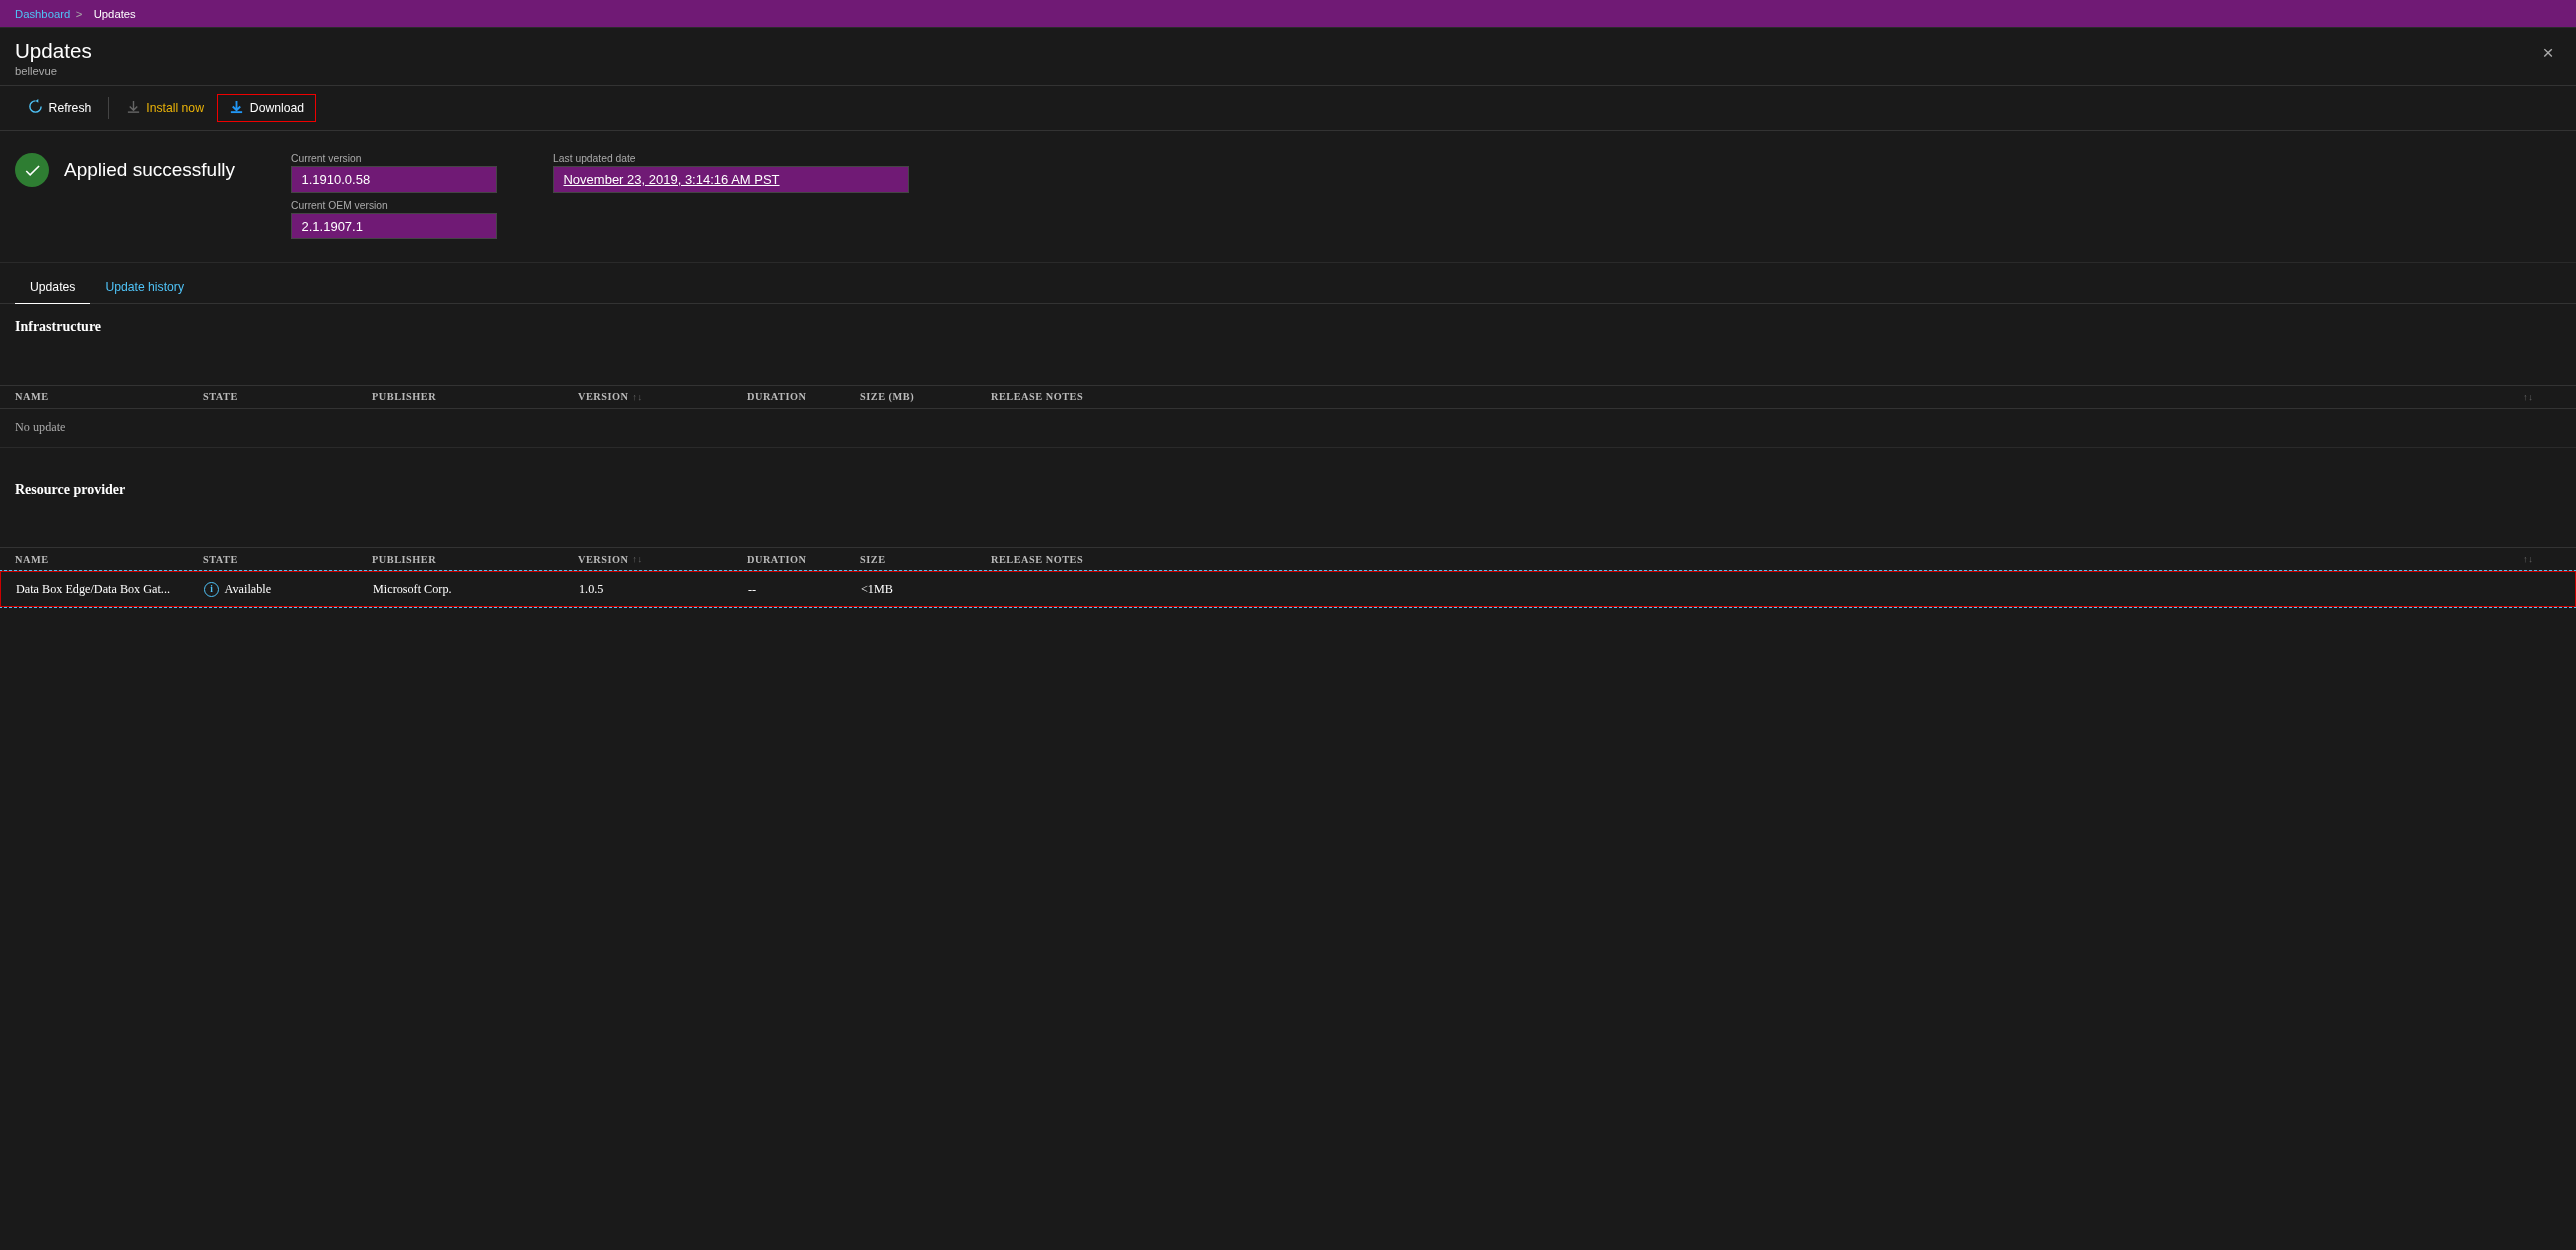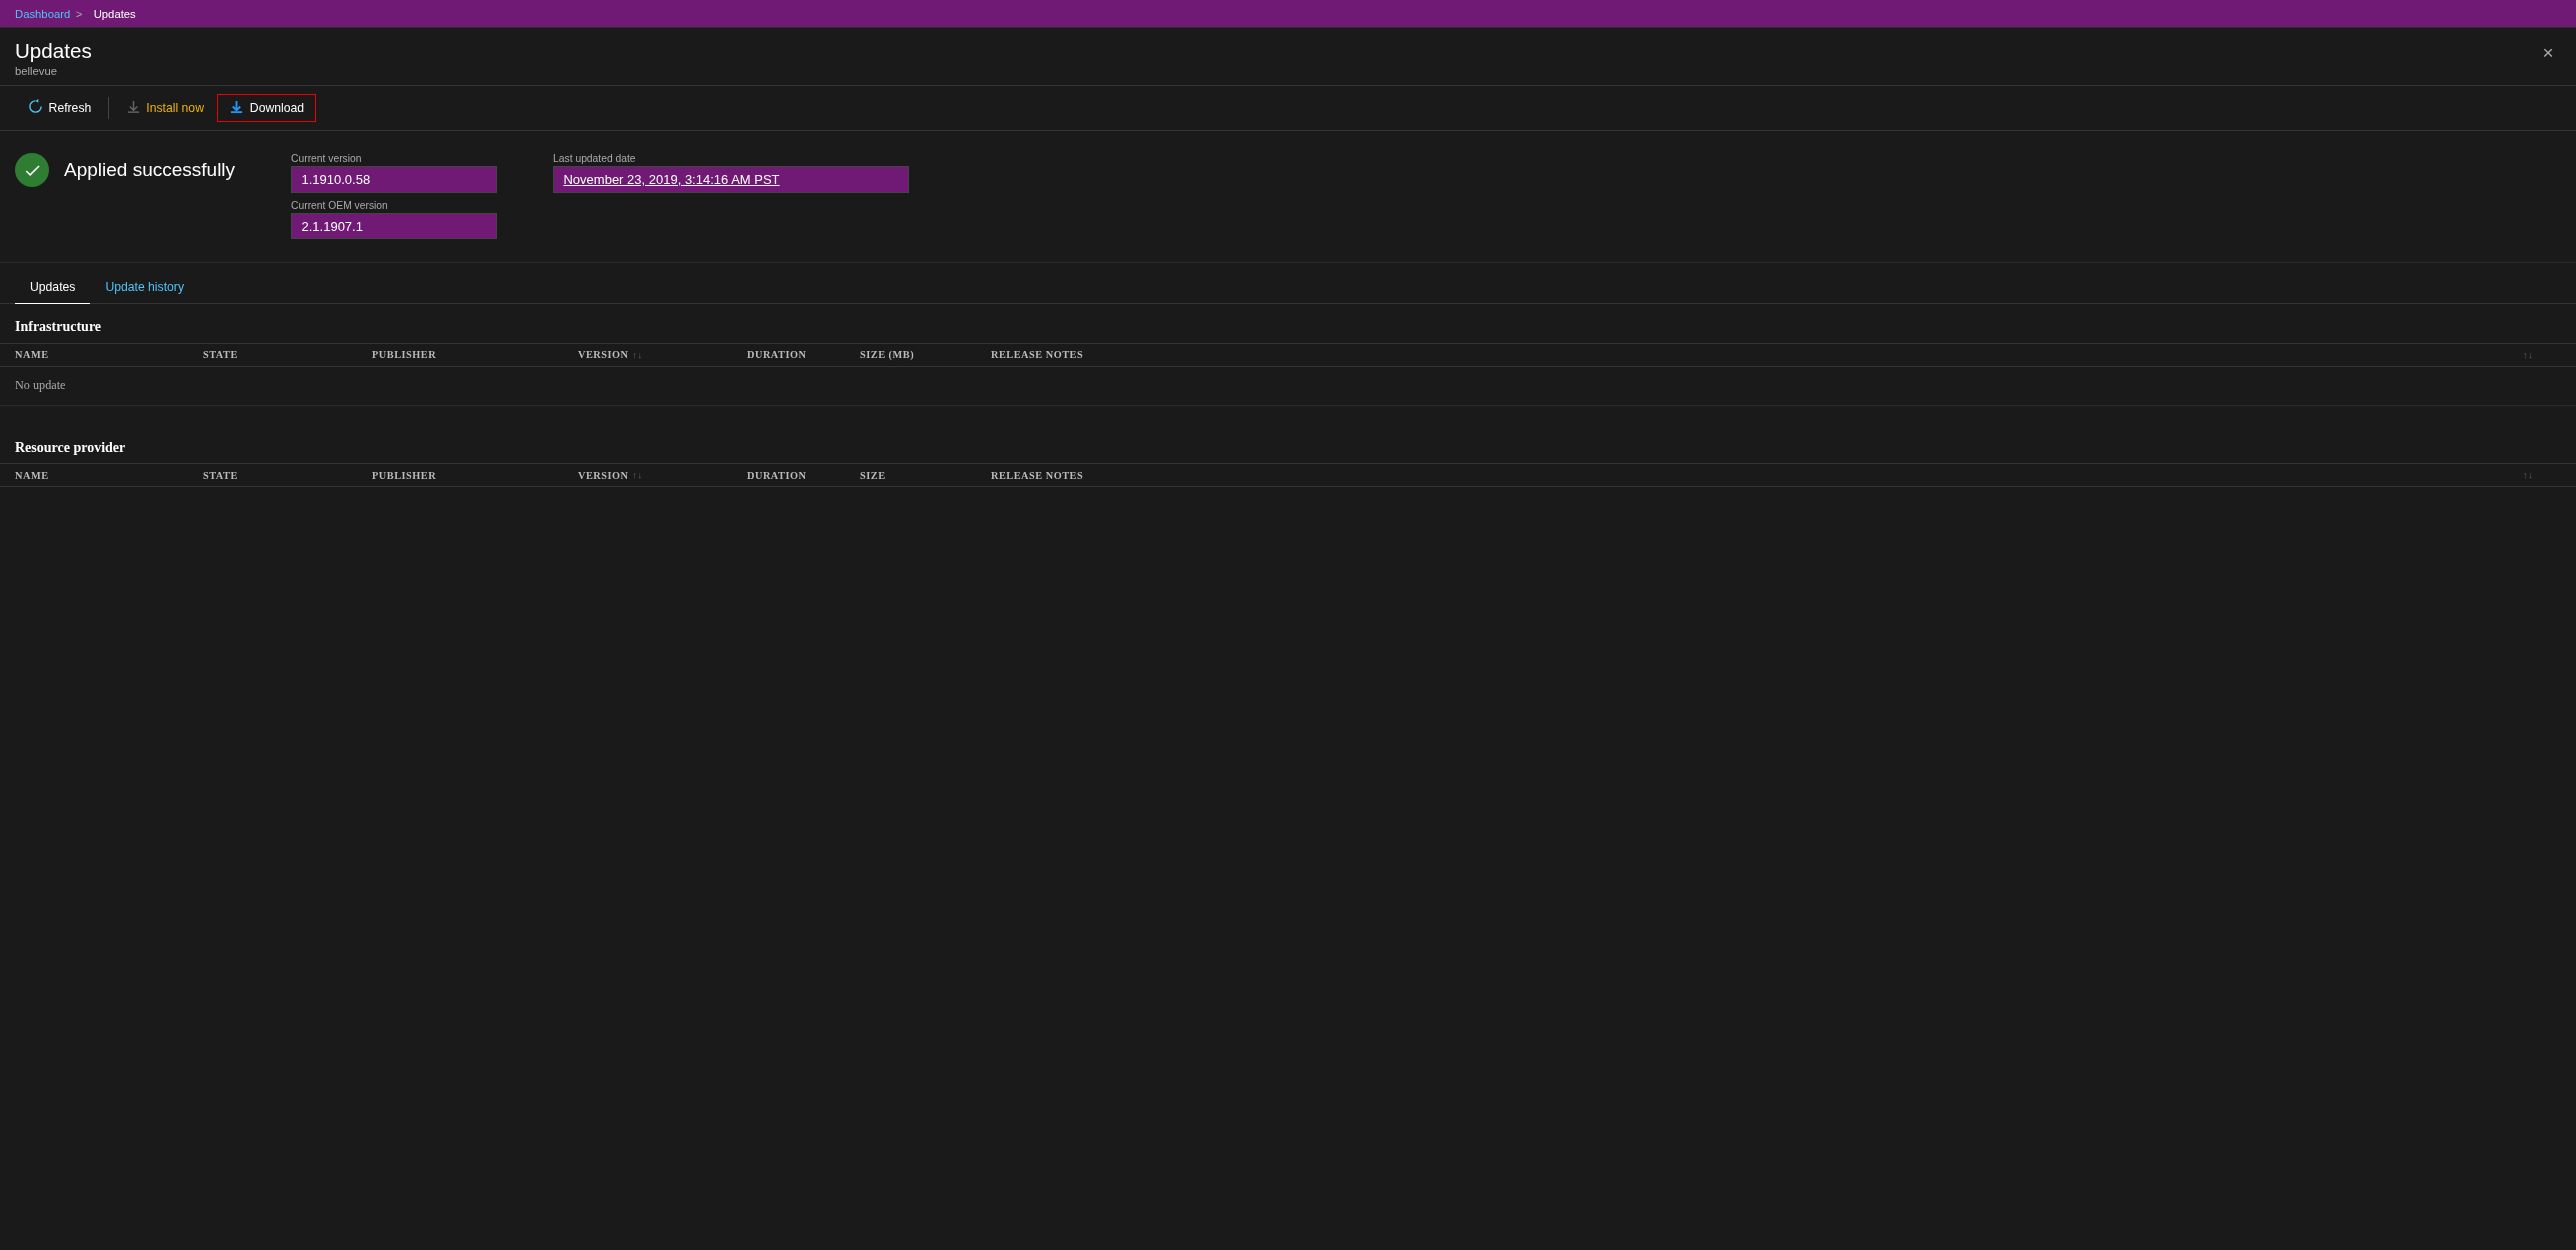--- a/index.html
+++ b/index.html
@@ -181,20 +181,21 @@
 
     .section-title {
       font-size: 14px;
       font-weight: 600;
       padding: 15px 15px 7.5px 15px;
       color: #fff;
     }
 
     .table-container {
       width: 100%;
+      margin-top: 42px;
     }
     .table-header {
       display: grid;
       grid-template-columns: 188px 169px 206px 169px 113px 131px 1fr 38px;
       padding: 5.6px 15px;
       border-bottom: 0.9px solid #333;
       border-top: 0.9px solid #333;
     }
     .th {
       font-size: 10.3px;
@@ -402,16 +403,29 @@
           <span>SIZE</span>
         </div>
         <div class="th">
           <span>RELEASE NOTES</span>
         </div>
         <div class="th">
           <span class="sort-icon">↑↓</span>
         </div>
       </div>
 
+      <div class="table-row-data highlighted-row">
+        <div>Data Box Edge/Data Box Gat...</div>
+        <div class="available-badge">
+          <div class="info-icon">i</div>
+          <span>Available</span>
+        </div>
+        <div>Microsoft Corp.</div>
+        <div>1.0.5</div>
+        <div>--</div>
+        <div>&lt;1MB</div>
+        <div></div>
+        <div></div>
+      </div>
     </div>
   </div>
 </div>
 
 
 </body></html>

